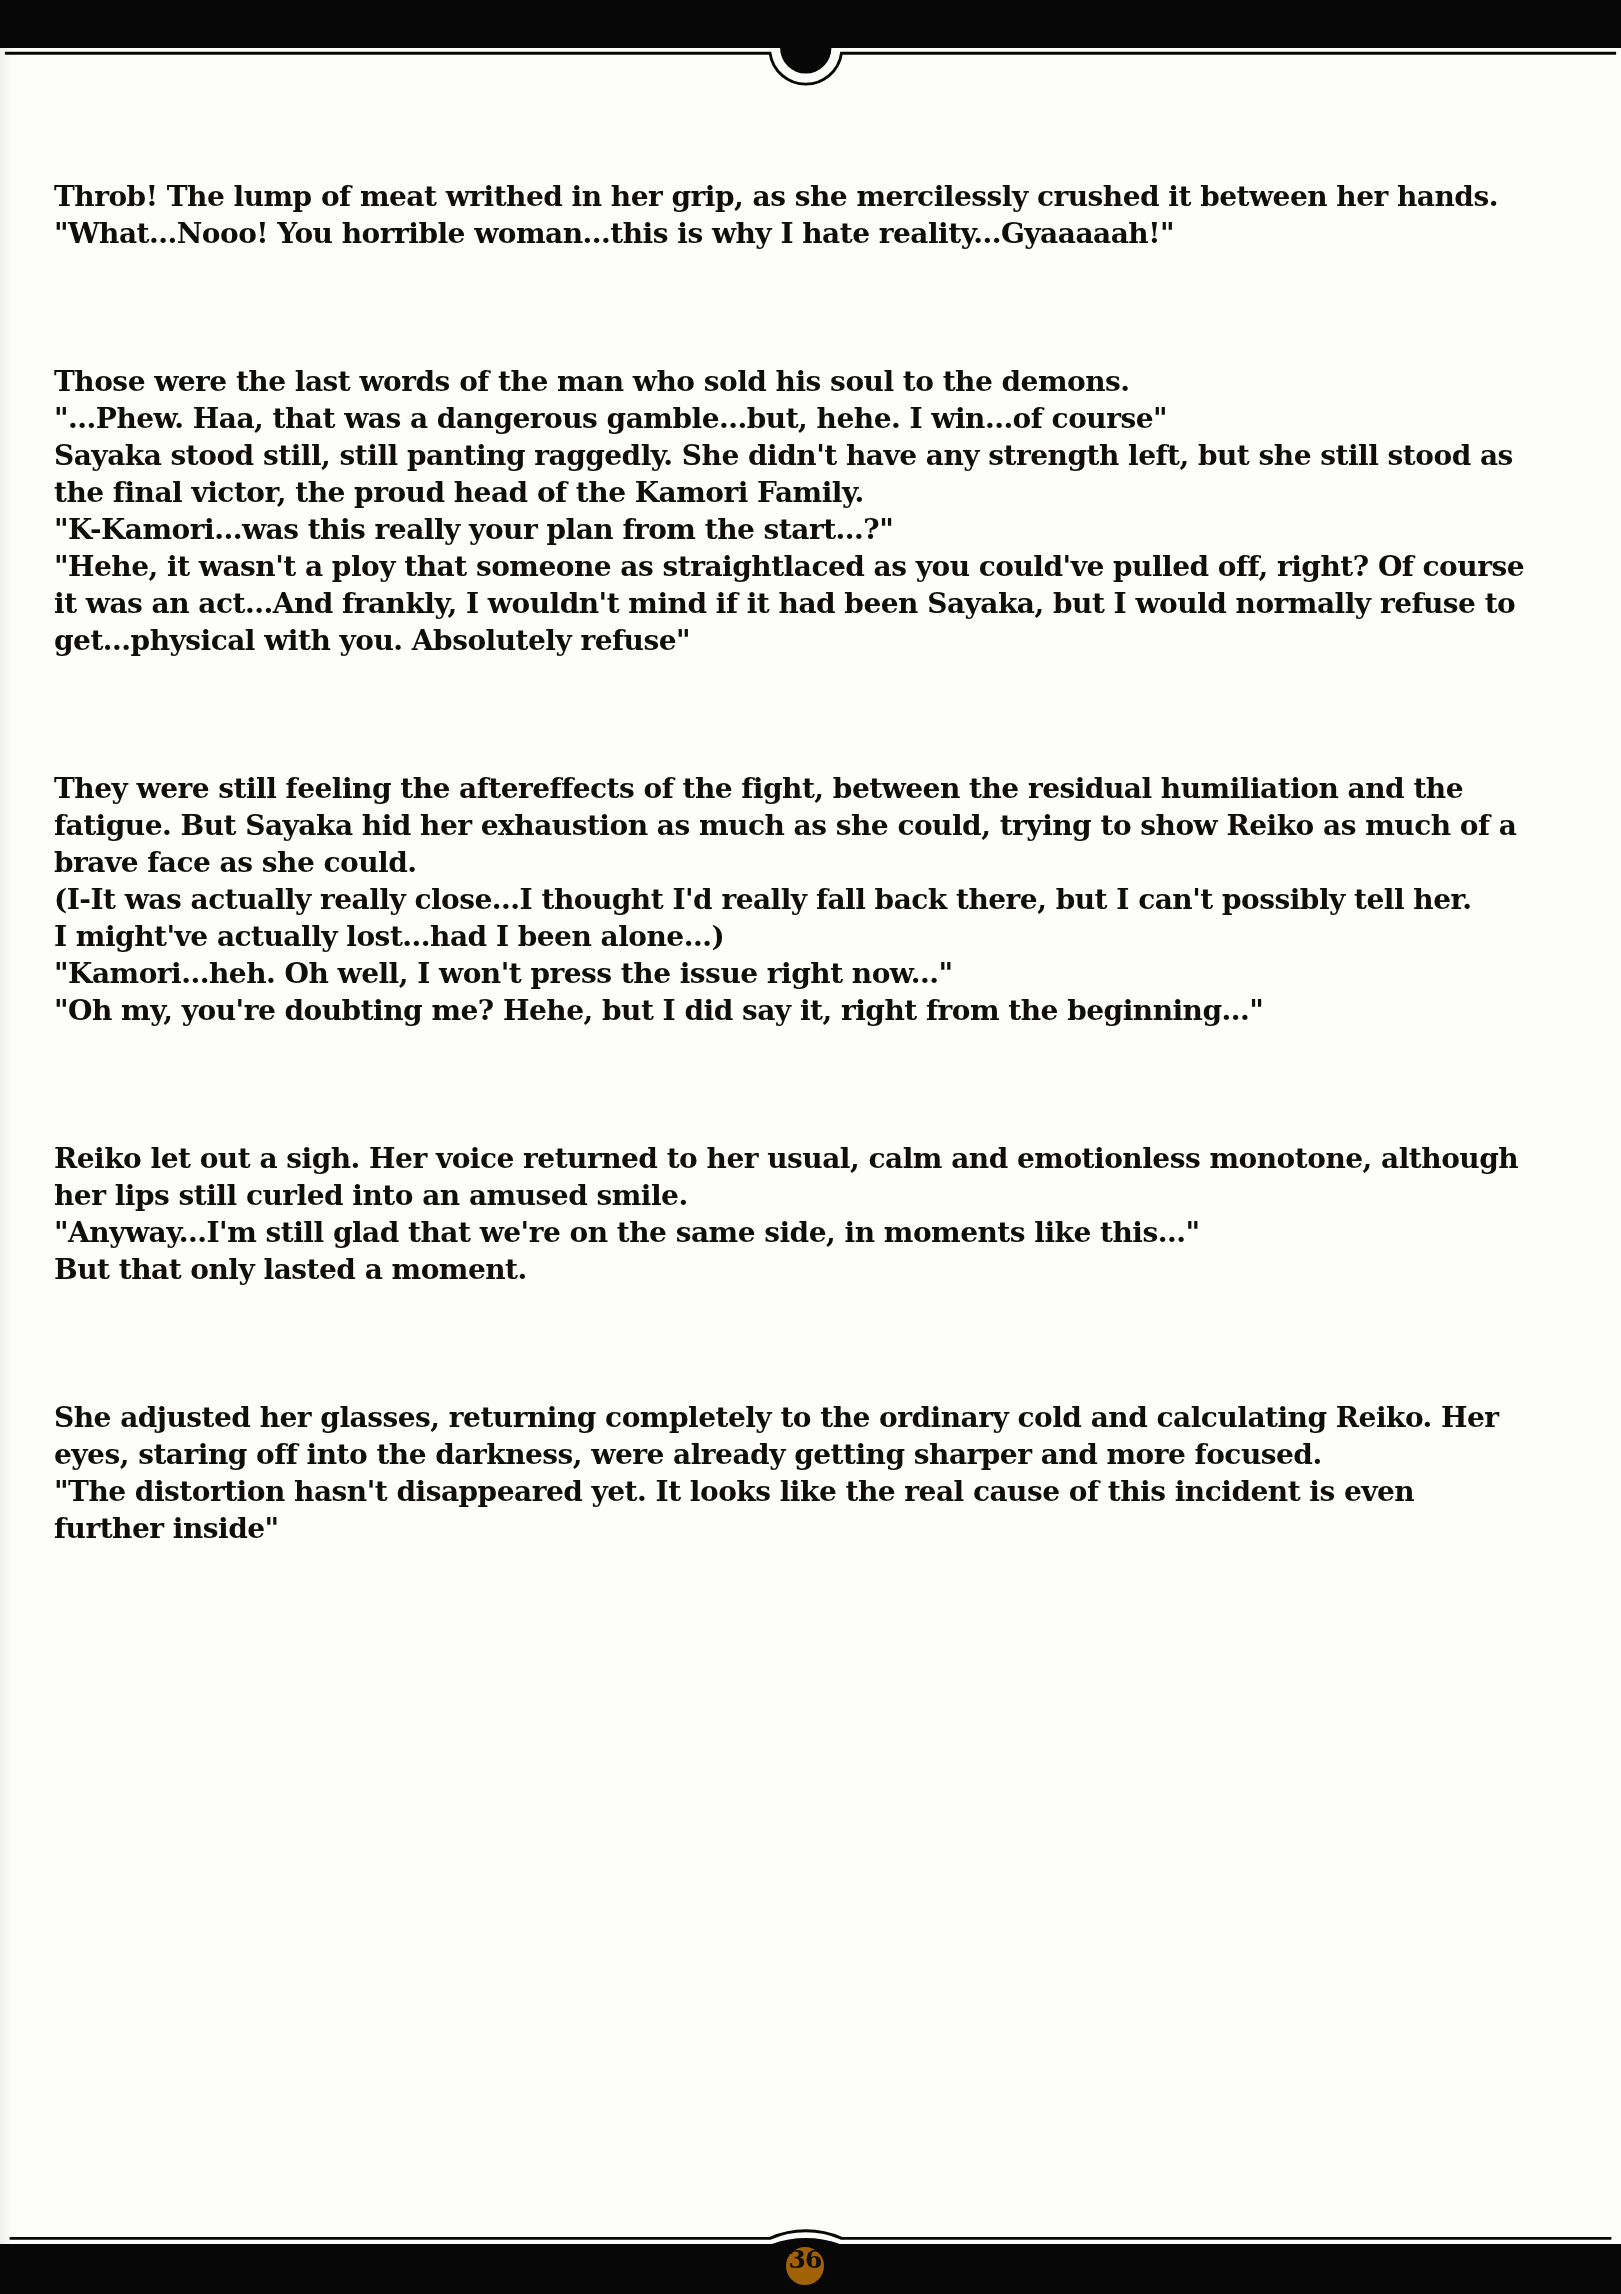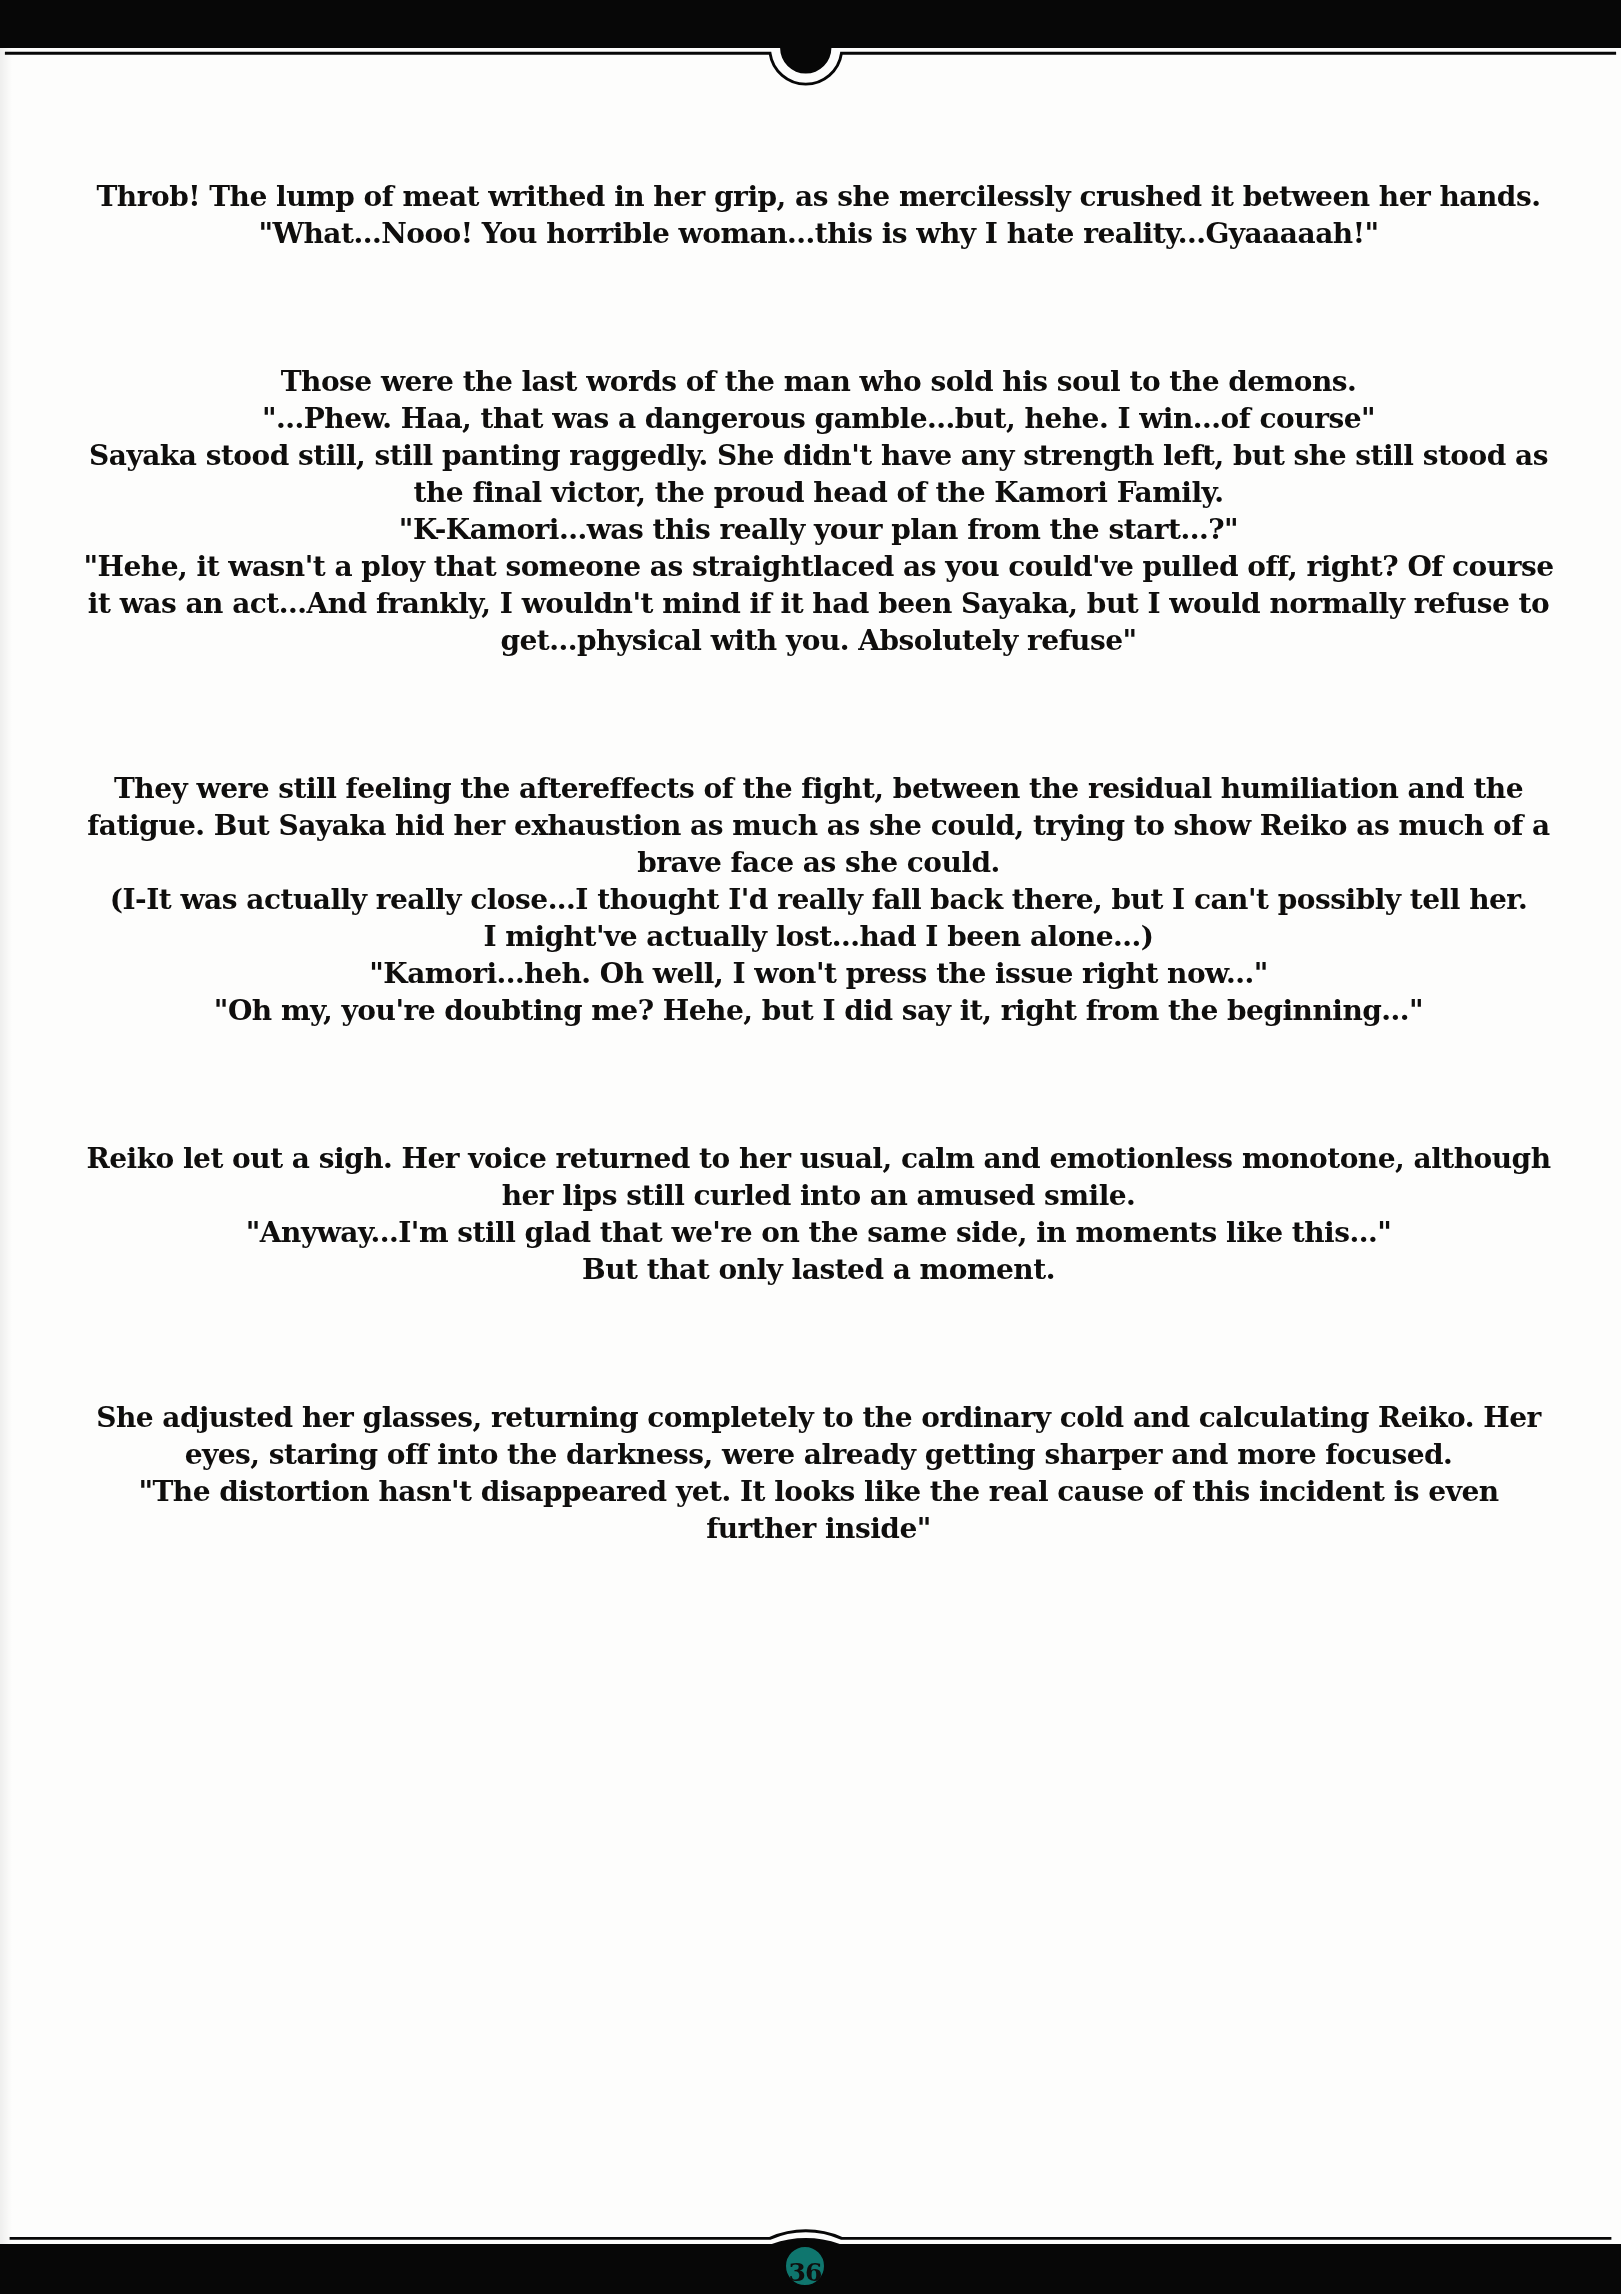--- a/index.html
+++ b/index.html
@@ -35,25 +35,25 @@
   .bottom-band {
     position: absolute;
     left: 0; bottom: 0;
     width: 1621px; height: 50px;
     background: #070707;
   }
   .page-badge {
     position: absolute;
     left: 784px; top: 2245px;
     width: 38px; height: 38px;
-    background: #0f766e;
+    background: #a16207;
     border: 2.9px solid #070707;
     border-radius: 50%;
     display: flex;
-    align-items: flex-end;
+    align-items: flex-start;
     justify-content: center;
     z-index: 3;
   }
   .page-badge span {
     font-family: "DejaVu Serif", serif;
     font-weight: bold;
     font-size: 25px;
     line-height: 1;
     color: #0f0e0d;
     letter-spacing: -1px;
@@ -64,21 +64,20 @@
     position: absolute;
     left: 54px; top: 104px;
     width: 1529px;
     font-family: "DejaVu Serif", serif;
     font-weight: bold;
     font-size: 28px;
     line-height: 37px;
     letter-spacing: -0.5px;
     color: #0f0e0d;
     white-space: pre;
-    text-align: center;
   }
   .content p { margin: 0 0 37px 0; }
   .content p:last-child { margin-bottom: 12px; }
 
   
   .scan-edge {
     position: absolute;
     left: 0; top: 48px; bottom: 50px;
     width: 11.5px;
     background: linear-gradient(to right, rgba(0,0,0,0.06), rgba(0,0,0,0));

